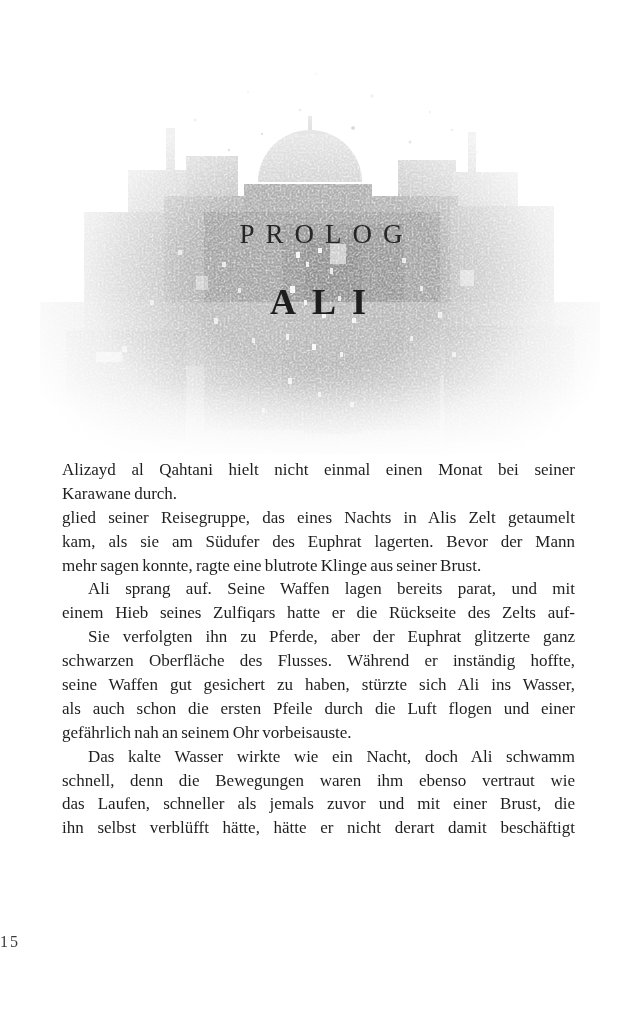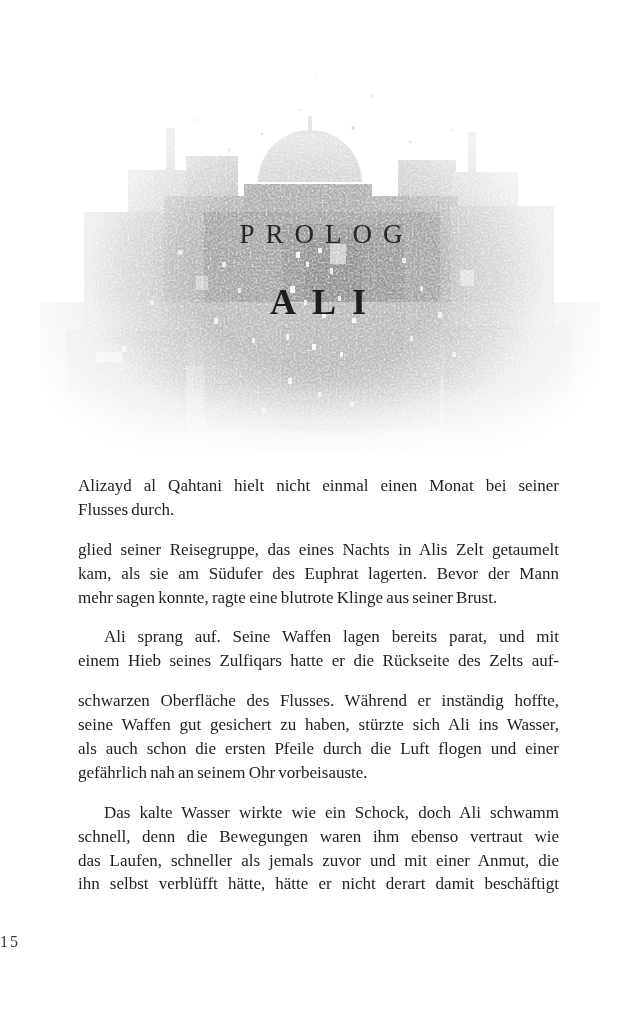--- a/index.html
+++ b/index.html
@@ -60,21 +60,21 @@
   }
   
   .body-text {
     position: absolute; top: 458px; left: 62px;
     width: 513px;
     font-size: 17px;
     line-height: 23.9px;
     color: var(--ink);
     word-spacing: -1px;
   }
-  .para { margin: 16px; }
+  .para { margin: 0; }
   .line {
     height: 23.9px;
     overflow: hidden;
     text-align: justify;
     text-align-last: justify;
   }
   .line.para-end { text-align-last: left; }
   .line.indent { padding-left: 26px; }
   
   .page-number {
@@ -185,40 +185,41 @@
     </svg>
   </div>
   <div class="vignette"></div>
 
   <h1 class="chapter-label">PROLOG</h1>
   <h2 class="chapter-title">ALI</h2>
 
   <div class="body-text">
       <div class="para">
         <div class="line">Alizayd al Qahtani hielt nicht einmal einen Monat bei seiner</div>
-        <div class="line para-end">Flusses durch.</div>
+        <div class="line para-end">Karawane durch.</div>
       </div>
       <div class="para">
         <div class="line">glied seiner Reisegruppe, das eines Nachts in Alis Zelt getaumelt</div>
         <div class="line">kam, als sie am Südufer des Euphrat lagerten. Bevor der Mann</div>
         <div class="line para-end">mehr sagen konnte, ragte eine blutrote Klinge aus seiner Brust.</div>
       </div>
       <div class="para">
         <div class="line indent">Ali sprang auf. Seine Waffen lagen bereits parat, und mit</div>
         <div class="line">einem Hieb seines Zulfiqars hatte er die Rückseite des Zelts auf-</div>
       </div>
       <div class="para">
+        <div class="line indent">Sie verfolgten ihn zu Pferde, aber der Euphrat glitzerte ganz</div>
         <div class="line">schwarzen Oberfläche des Flusses. Während er inständig hoffte,</div>
         <div class="line">seine Waffen gut gesichert zu haben, stürzte sich Ali ins Wasser,</div>
         <div class="line">als auch schon die ersten Pfeile durch die Luft flogen und einer</div>
         <div class="line para-end">gefährlich nah an seinem Ohr vorbeisauste.</div>
       </div>
       <div class="para">
-        <div class="line indent">Das kalte Wasser wirkte wie ein Schock, doch Ali schwamm</div>
+        <div class="line indent">Das kalte Wasser wirkte wie ein Nacht, doch Ali schwamm</div>
         <div class="line">schnell, denn die Bewegungen waren ihm ebenso vertraut wie</div>
-        <div class="line">das Laufen, schneller als jemals zuvor und mit einer Anmut, die</div>
+        <div class="line">das Laufen, schneller als jemals zuvor und mit einer Brust, die</div>
         <div class="line">ihn selbst verblüfft hätte, hätte er nicht derart damit beschäftigt</div>
       </div>
     </div>
 
   <div class="page-number">15</div>
 
 </div>
 
 </body></html>

